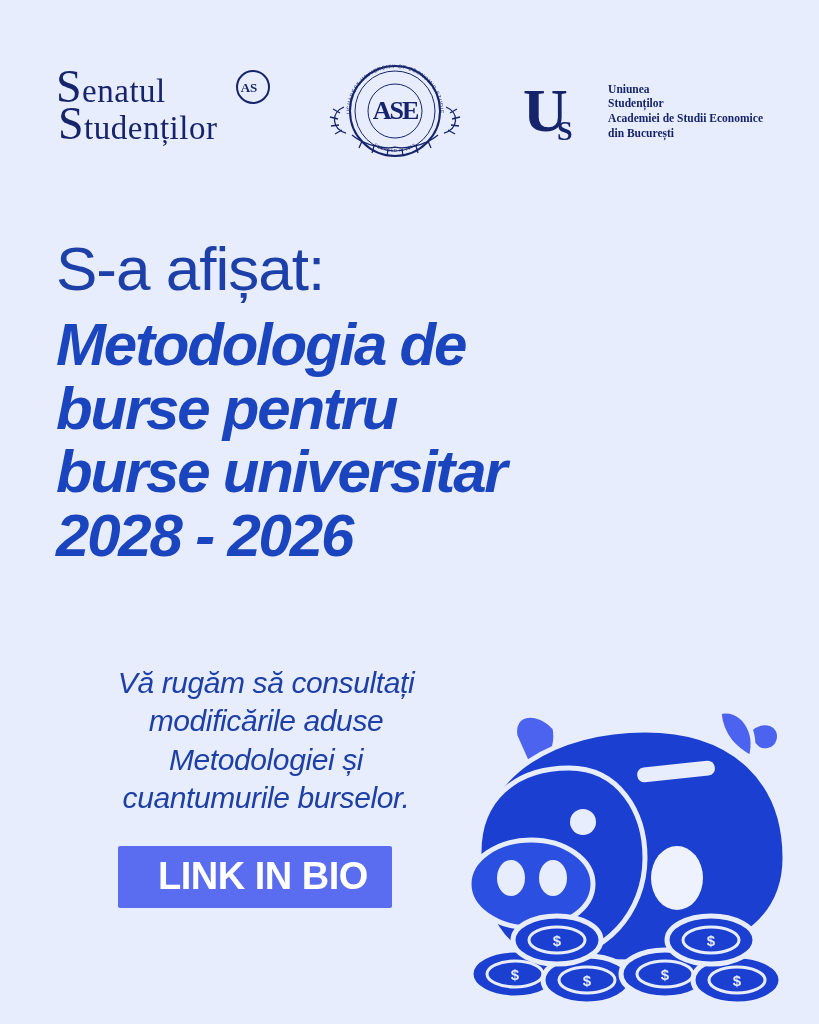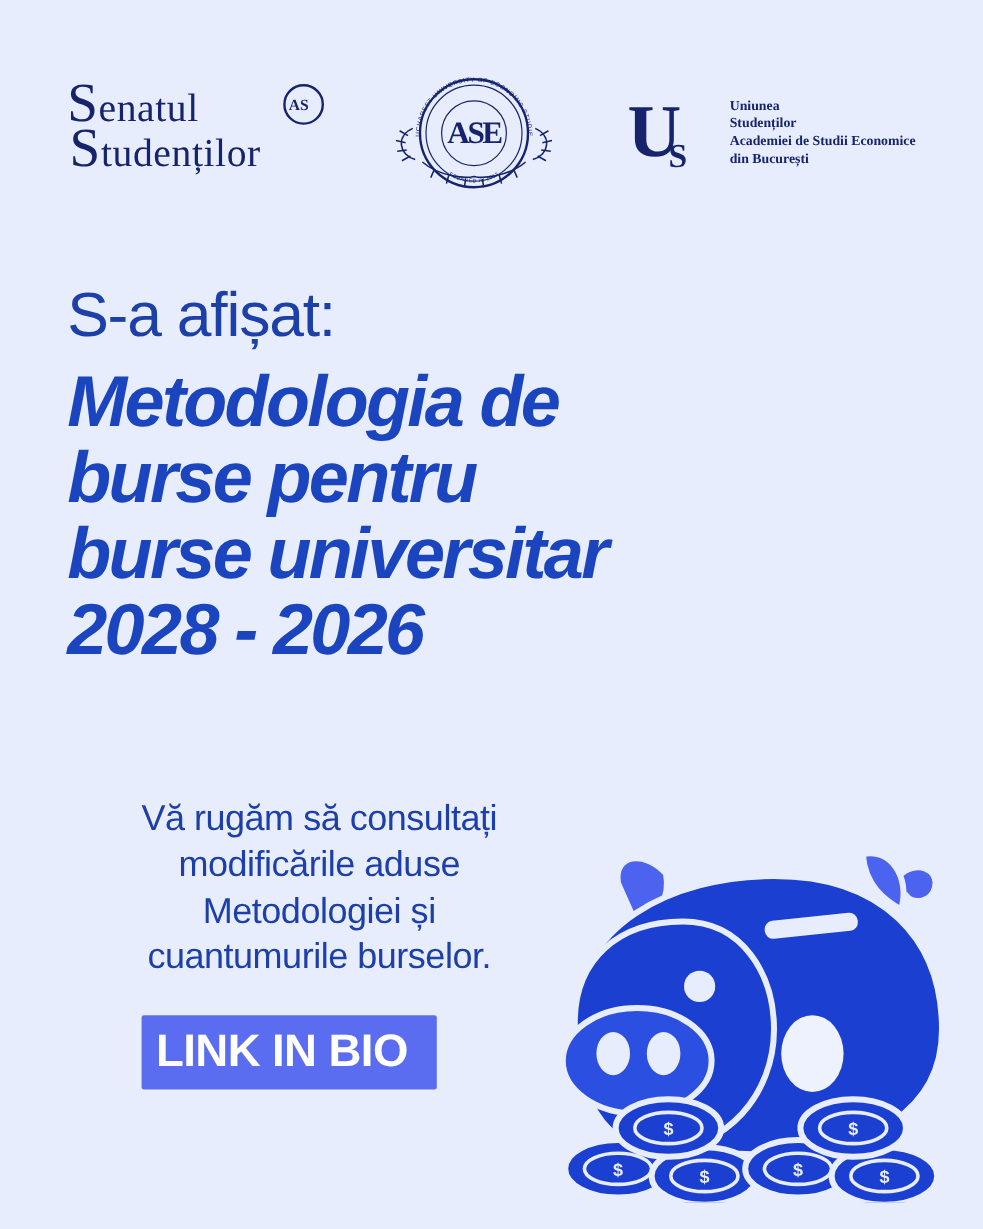--- a/index.html
+++ b/index.html
@@ -118,21 +118,21 @@
   }
 
   
   .headline-block {
     position: absolute;
     top: 236px;
     left: 56px;
     width: 700px;
   }
   .kicker {
-    font-size: 52px;
+    font-size: 62px;
     color: #1c3fa8;
     font-weight: 500;
     letter-spacing: -1px;
     line-height: 1.05;
     margin-bottom: 12px;
   }
   .headline {
     font-size: 60px;
     font-weight: bold;
     color: #1b44bf;
@@ -148,33 +148,33 @@
     top: 664px;
     left: 56px;
     width: 420px;
     text-align: center;
     font-size: 30px;
     line-height: 1.28;
     color: #1c3fa8;
     font-weight: 500;
     letter-spacing: -0.4px;
   }
-  .body-copy .line { display: block; white-space: nowrap; }
+  .body-copy .line { display: block; white-space: nowrap; font-style: italic; }
 
   
   .cta {
     position: absolute;
     left: 118px;
     top: 846px;
     background: #5a6df0;
     color: #ffffff;
     font-size: 38px;
     font-weight: bold;
     letter-spacing: -0.5px;
-    padding: 11px 24px 13px 12px;
+    padding: 11px 24px 13px 40px;
     border: none;
     border-radius: 2px;
     font-family: "Liberation Sans", sans-serif;
     cursor: pointer;
     line-height: 1;
   }
 
   
   .piggy {
     position: absolute;

